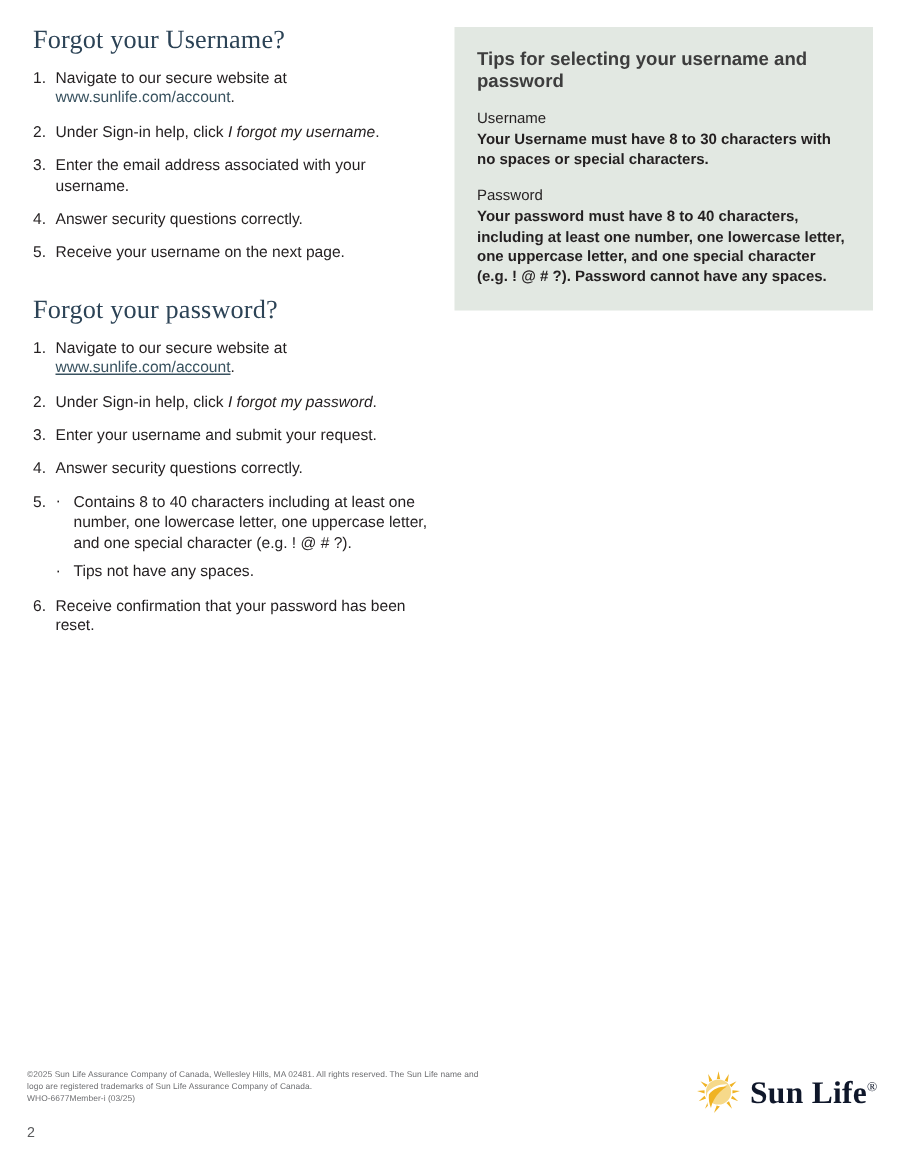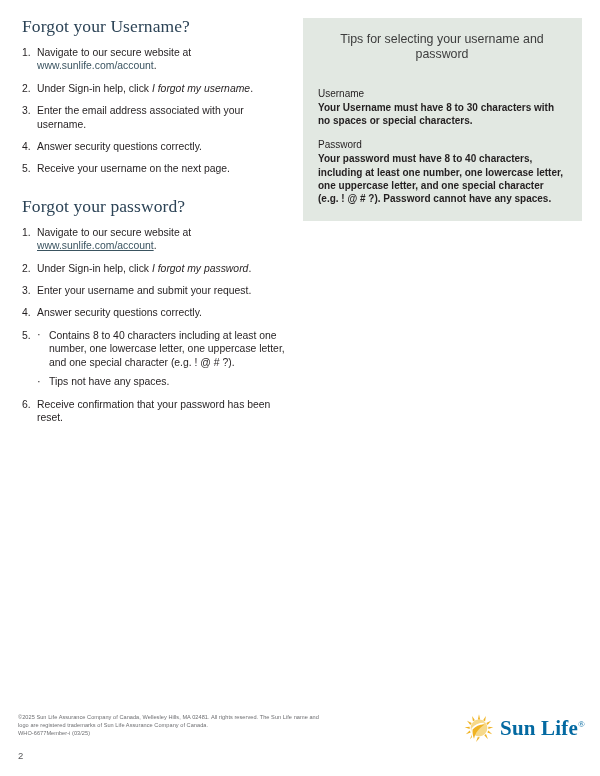--- a/index.html
+++ b/index.html
@@ -109,24 +109,23 @@
     top: 18px;
     width: 279px;
     min-height: 158px;
     background: #e2e8e2;
     box-sizing: border-box;
     padding: 14px 16px 16px 15px;
   }
   .tips-title {
     font-size: 12.4px;
     color: #3d3d3d;
-    margin: 0 0 25px 0;
-    font-weight: normal;
+    margin: 0 0 11px 0;
+    font-weight: bold;
     line-height: 15px;
-    text-align: center;
   }
   .tips-sub {
     font-size: 10px;
     font-weight: normal;
     color: #231f20;
     margin: 0 0 1px 0;
     line-height: 13px;
   }
   .tips-body {
     font-size: 10px;
@@ -166,21 +165,21 @@
     width: 122px;
     height: 36px;
     display: flex;
     align-items: center;
   }
   .logo-mark { width: 34px; height: 34px; flex: 0 0 34px; }
   .logo-word {
     font-family: "Liberation Serif", serif;
     font-size: 21px;
     font-weight: bold;
-    color: #0369a1;
+    color: #0f172a;
     letter-spacing: 0.2px;
     margin-left: 4px;
     position: relative;
     white-space: nowrap;
   }
   .logo-word sup {
     font-size: 9px;
     vertical-align: super;
     font-weight: normal;
   }

